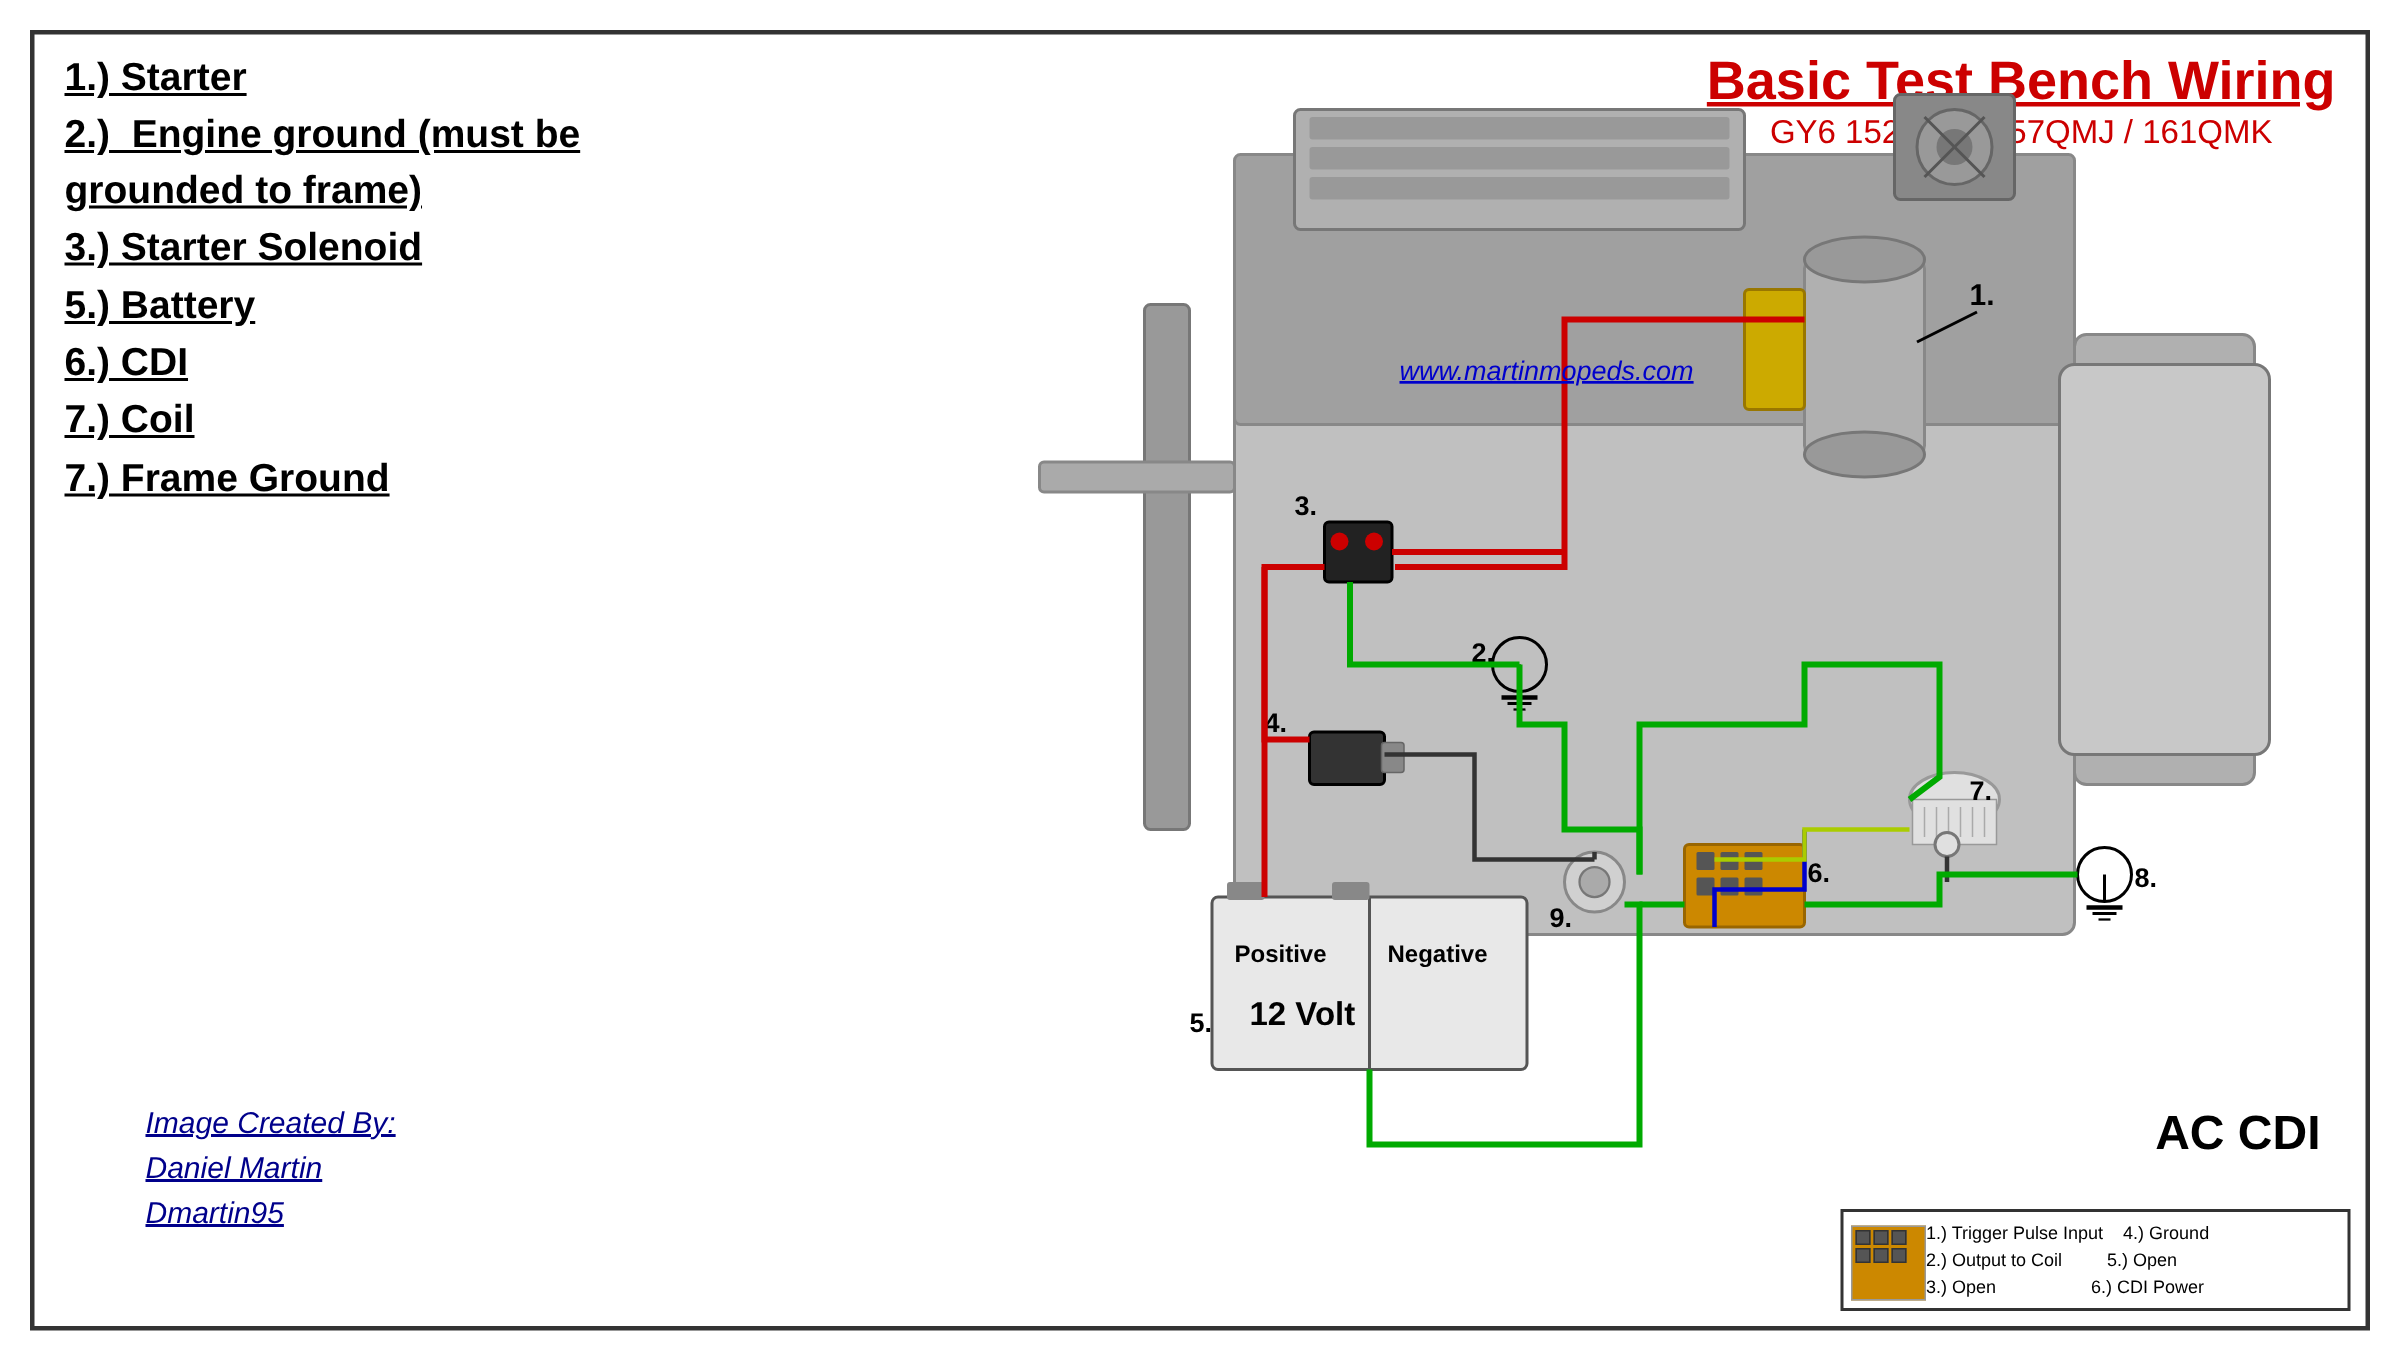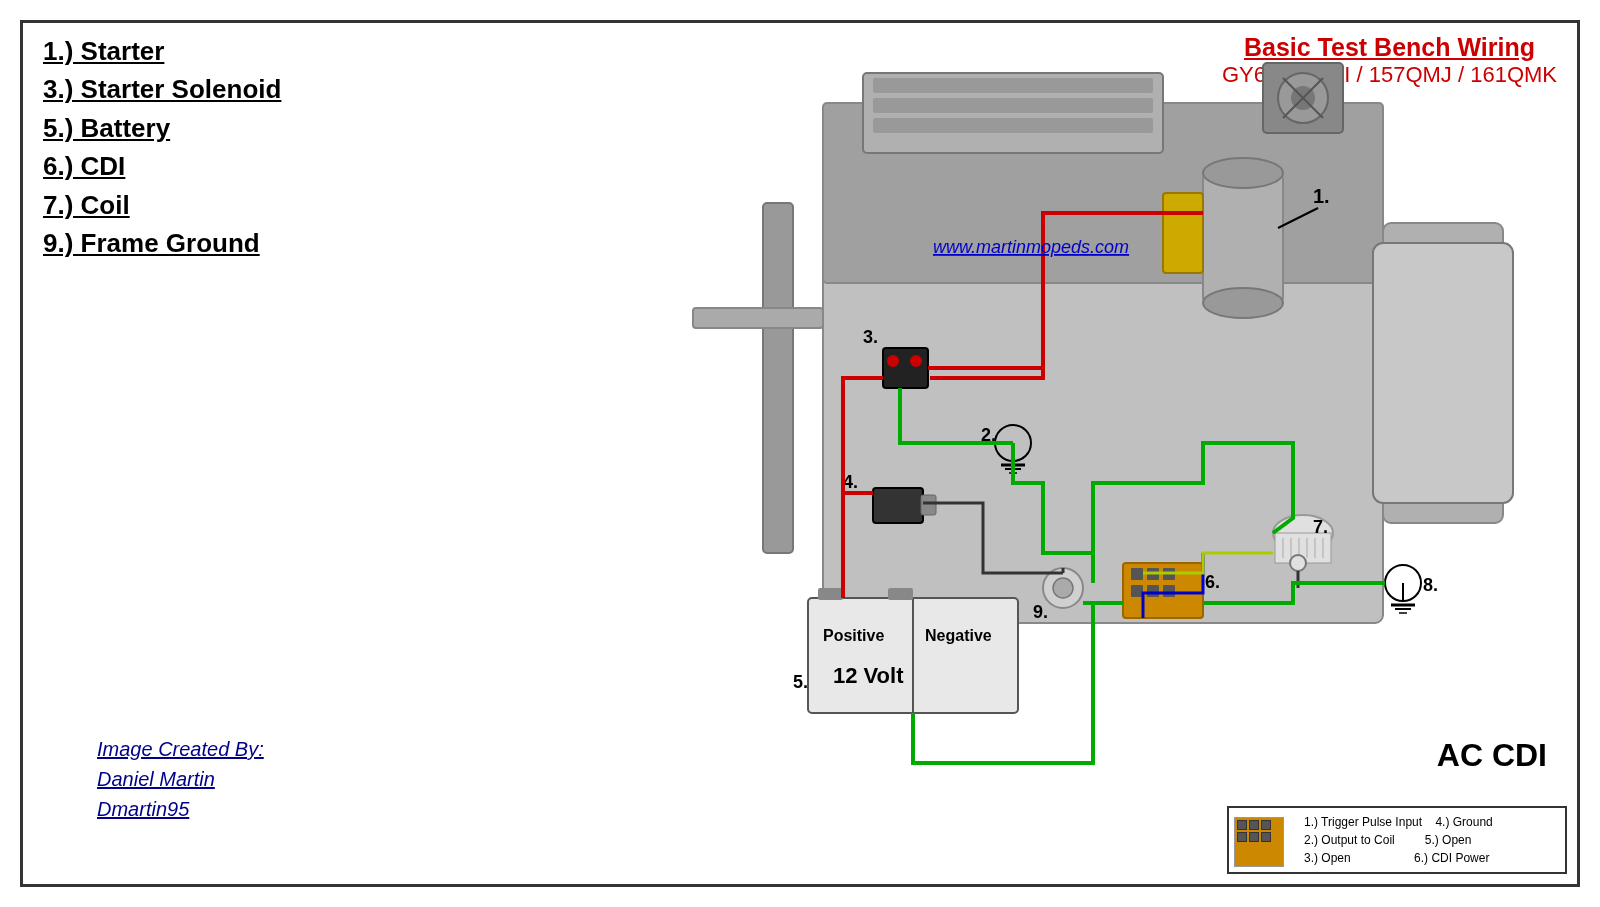--- a/index.html
+++ b/index.html
@@ -38,21 +38,21 @@
       font-size: 26px;
     }
     
     .title-area {
       position: absolute;
       right: 20px;
       top: 10px;
       text-align: center;
     }
     .title-main {
-      font-size: 25px;
+      font-size: 36px;
       font-weight: bold;
       color: #cc0000;
       text-decoration: underline;
       font-family: Arial, sans-serif;
     }
     .title-sub {
       font-size: 22px;
       color: #cc0000;
       font-family: Arial, sans-serif;
     }
@@ -102,21 +102,21 @@
       width: 340px;
       border: 2px solid #333;
       background: #fff;
       padding: 5px;
       font-size: 13px;
       font-family: Arial, sans-serif;
     }
     .cdi-legend-inner {
       display: flex;
       align-items: flex-start;
-      gap: 20px;
+      gap: 0;
     }
     .cdi-legend-box {
       width: 50px;
       height: 50px;
       background: #cc8800;
       border: 1px solid #999;
       flex-shrink: 0;
       position: relative;
       margin-top: 4px;
     }
@@ -139,25 +139,26 @@
       line-height: 1.5;
     }
   </style>
 </head>
 <body>
 
 <div class="outer-border">
 
   <div class="component-list">
     <div class="item">1.) Starter</div>
+    <div class="item item-2">2.)&nbsp; Engine ground (must be<br>grounded to frame)</div>
     <div class="item">3.) Starter Solenoid</div>
     <div class="item">5.) Battery</div>
     <div class="item">6.) CDI</div>
     <div class="item">7.) Coil</div>
-    <div class="item">9.) Frame Ground</div>
+    <div class="item">7.) Frame Ground</div>
   </div>
 
   <div class="title-area">
     <div class="title-main">Basic Test Bench Wiring</div>
     <div class="title-sub">GY6  152QMI / 157QMJ / 161QMK</div>
   </div>
 
   <div class="credit">
     <div>Image Created By:</div>
     <div>Daniel Martin</div>

